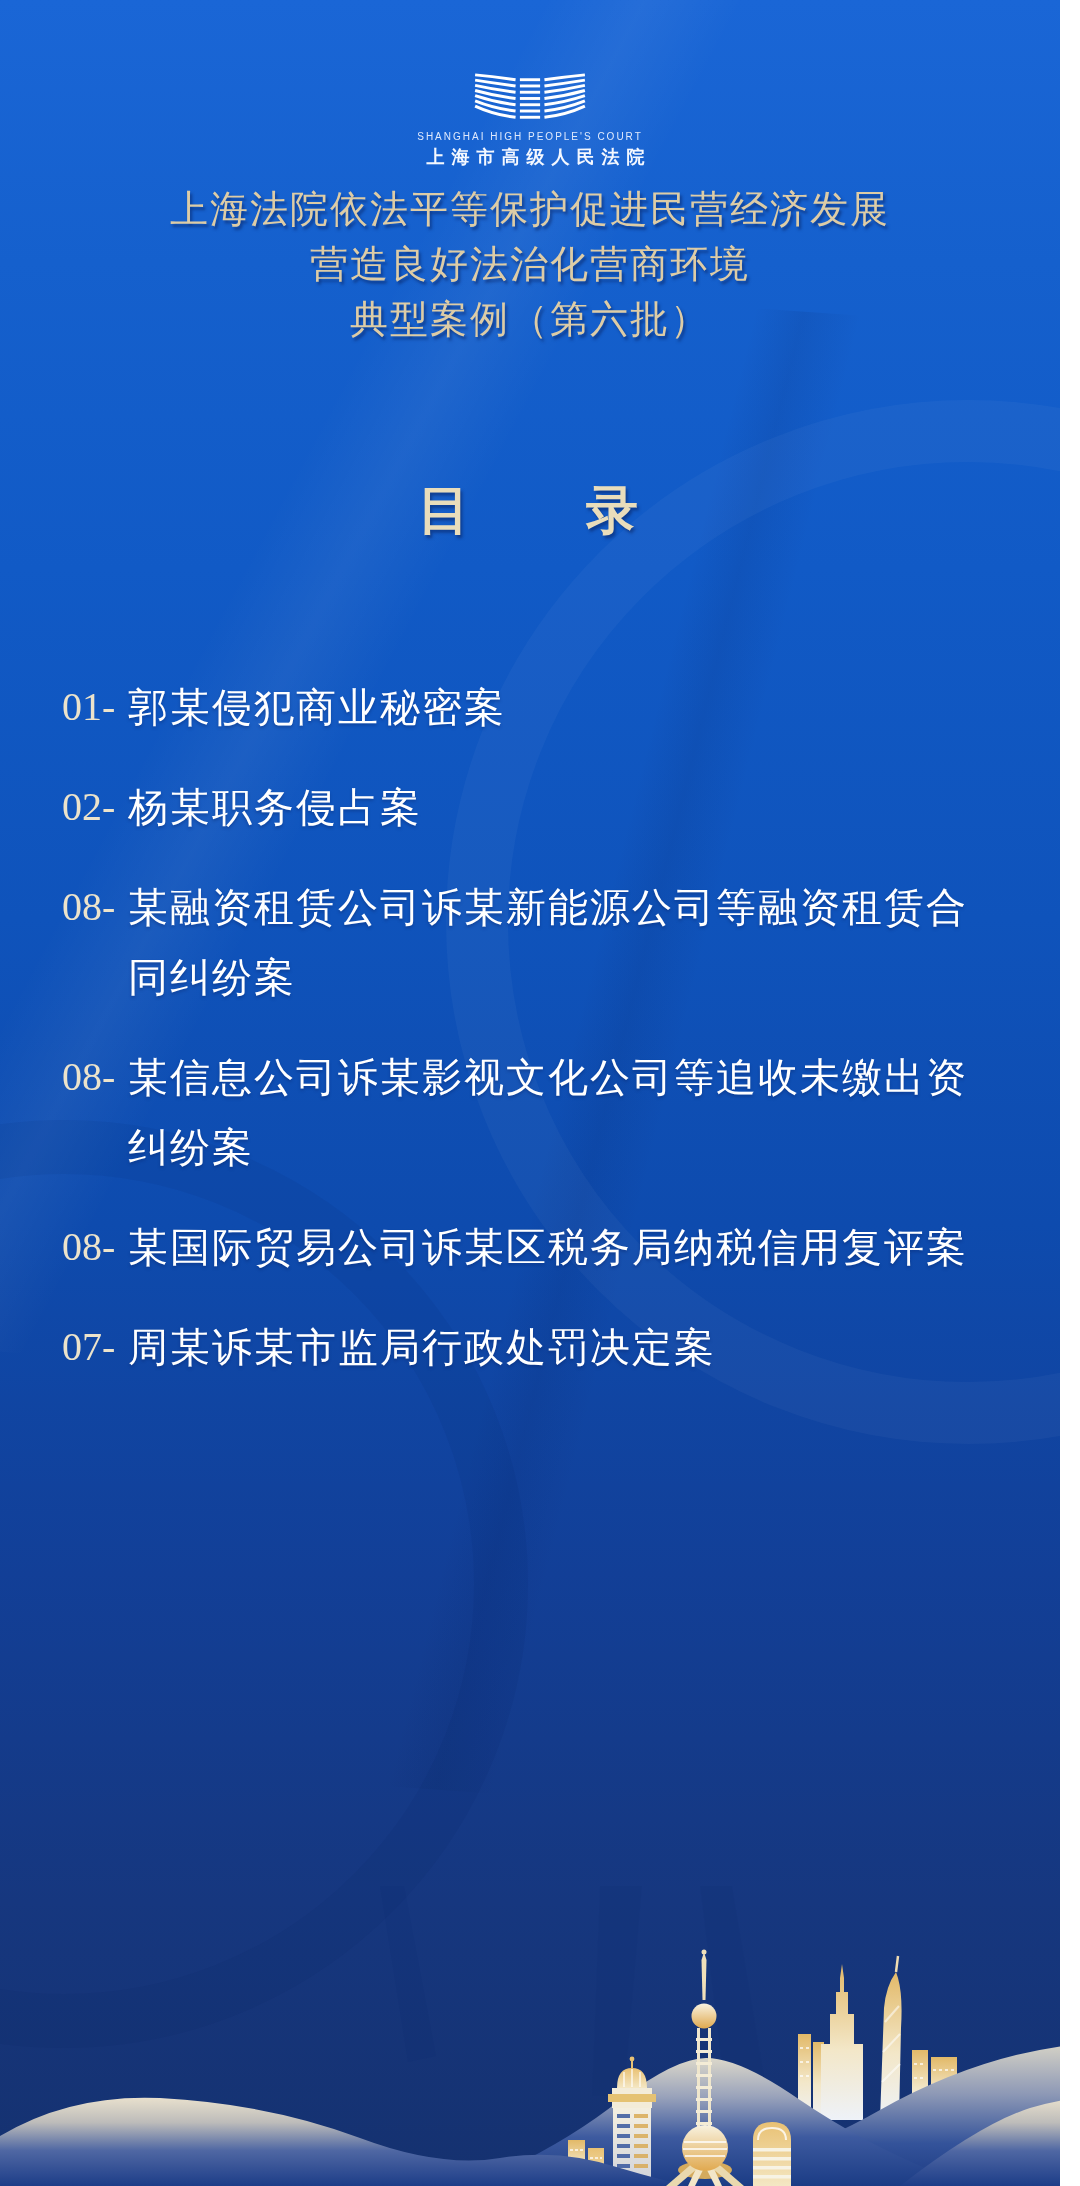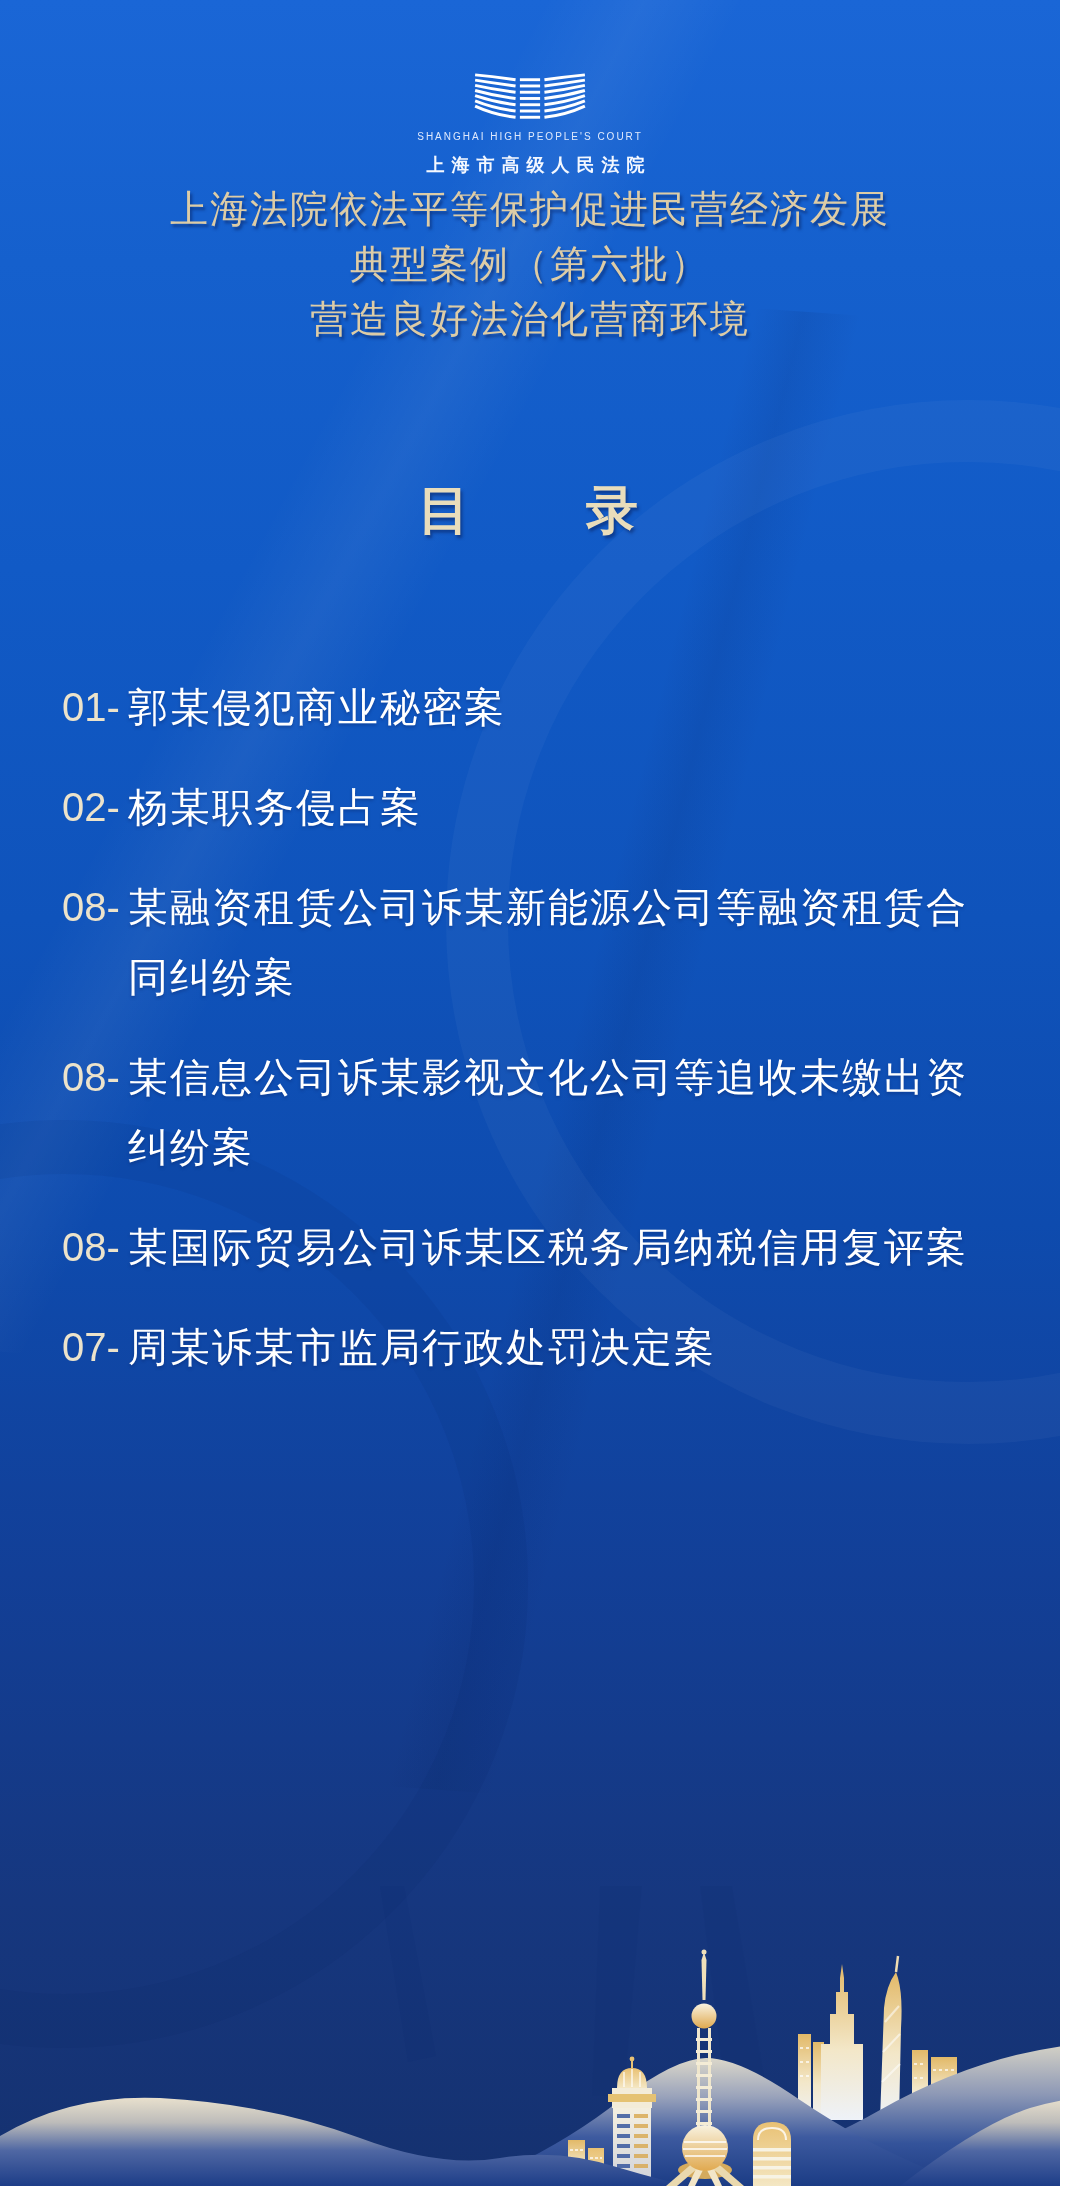--- a/index.html
+++ b/index.html
@@ -19,39 +19,39 @@
     transform:rotate(4deg);}
   .arc-right{position:absolute;right:-430px;top:400px;width:920px;height:920px;border-radius:50%;
     border:62px solid rgba(255,255,255,.035);}
   .arc-left{position:absolute;left:-400px;top:1120px;width:820px;height:820px;border-radius:50%;
     border:54px solid rgba(4,22,80,.07);}
 
   
   .logo{position:absolute;top:72px;left:0;width:100%;text-align:center;color:#fff;}
   .logo svg{display:block;margin:0 auto;}
   .logo-en{margin-top:7px;font-size:10px;letter-spacing:2px;color:#eaf1ff;opacity:.95;}
-  .logo-cn{margin-top:11px;font-size:18px;letter-spacing:7px;padding-left:18px;font-weight:bold;color:#f4f8ff;}
+  .logo-cn{margin-top:3px;font-size:18px;letter-spacing:7px;padding-left:18px;font-weight:bold;color:#f4f8ff;}
 
   
   .headline{position:absolute;top:182px;left:0;width:100%;text-align:center;
     font-family:"Liberation Serif","DejaVu Serif",serif;
     font-size:38px;line-height:55px;letter-spacing:2px;color:#ddcca6;
     text-shadow:2px 3px 3px rgba(8,30,90,.55);}
 
   
   .toc-heading{position:absolute;top:452px;left:0;width:100%;text-align:center;
     font-size:52px;font-weight:bold;letter-spacing:4px;color:#e9ddbb;
     text-shadow:2px 3px 3px rgba(8,30,90,.5);margin-top:24px;}
 
   
   .case-list{position:absolute;top:672px;left:62px;right:86px;}
   .case-item{display:flex;align-items:flex-start;margin-bottom:30px;
     font-size:40px;line-height:70px;}
   .case-num{flex:none;width:66px;
-    font-family:Liberation Sans, sans-serif;
+    font-family:Liberation Serif, serif;
     color:#ece3cb;letter-spacing:0;}
   .case-title{flex:1;color:#ffffff;letter-spacing:2px;
     text-shadow:0 2px 3px rgba(8,30,90,.35);}
 
   
   .skyline{position:absolute;left:0;bottom:0;width:1080px;height:300px;display:block;}
 </style>
 </head>
 <body>
 
@@ -89,22 +89,22 @@
         <rect x="54.5" y="39" width="21" height="3"></rect>
         <rect x="54.5" y="45.5" width="21" height="3"></rect>
       </g>
     </svg>
     <div class="logo-en">SHANGHAI HIGH PEOPLE'S COURT</div>
     <div class="logo-cn">上海市高级人民法院</div>
   </div>
 
   <div class="headline">
     <div>上海法院依法平等保护促进民营经济发展</div>
+    <div>营造良好法治化营商环境</div>
     <div>典型案例（第六批）</div>
-    <div>营造良好法治化营商环境</div>
   </div>
 
   <div class="toc-heading">目　　录</div>
 
   <div class="case-list">
     <div class="case-item">
       <span class="case-num">01-</span>
       <span class="case-title">郭某侵犯商业秘密案</span>
     </div>
     <div class="case-item">

